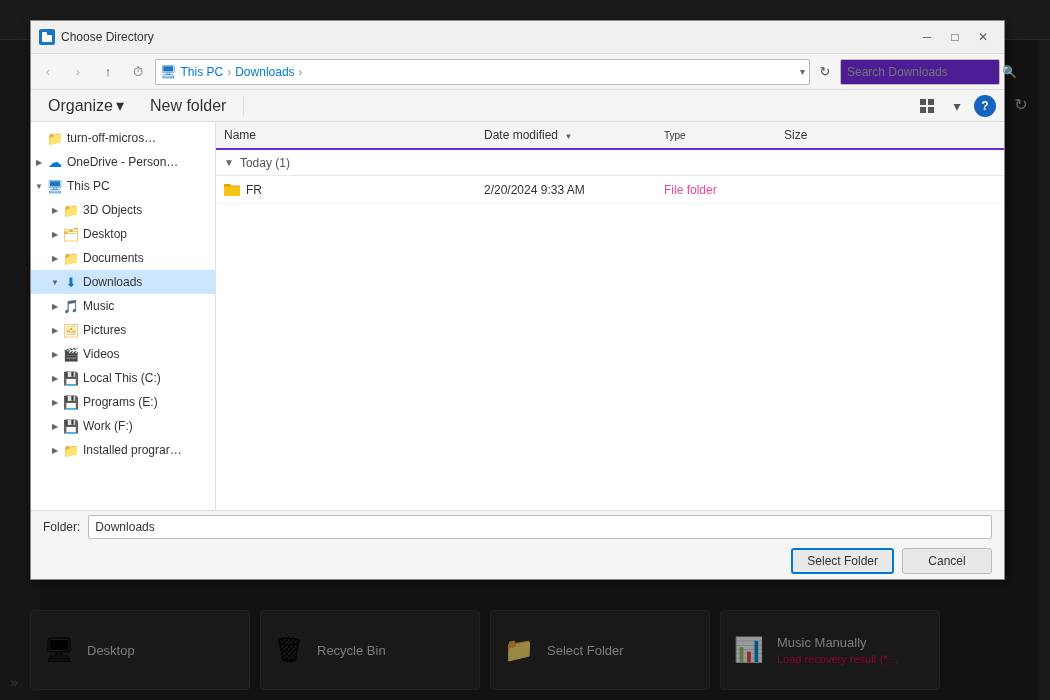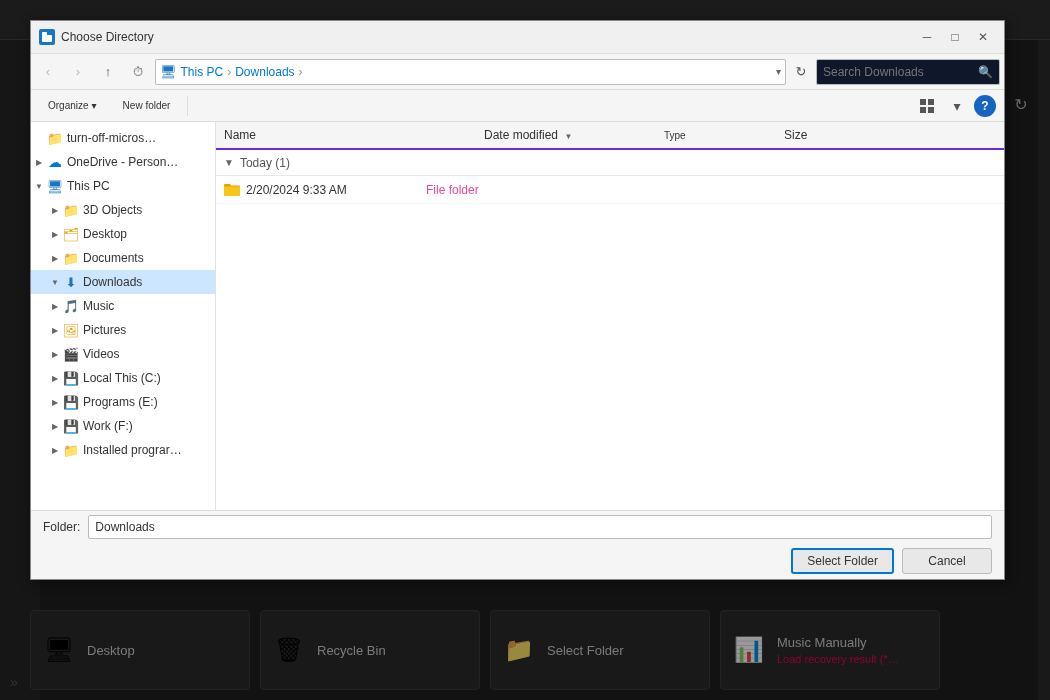--- a/index.html
+++ b/index.html
@@ -253,27 +253,27 @@
       width: 22px;
       height: 22px;
       background: transparent;
       border: none;
       cursor: pointer;
       color: #555;
       font-size: 13px;
     }
 
     .search-box {
-      width: 184px;
+      width: 160px;
       height: 26px;
       border: 1px solid #bbb;
       border-radius: 2px;
       display: flex;
       align-items: center;
-      background: #0f172a;
+      background: #4c1d95;
       padding: 0 6px;
     }
 
     .search-input {
       border: none;
       outline: none;
       font-size: 12px;
       color: #999;
       flex: 1;
       background: transparent;
@@ -293,21 +293,21 @@
       flex-shrink: 0;
     }
 
     .ribbon-btn {
       height: 24px;
       padding: 0 8px;
       background: transparent;
       border: 1px solid transparent;
       border-radius: 2px;
       cursor: pointer;
-      font-size: 10px;
+      font-size: 16px;
       color: #333;
       display: flex;
       align-items: center;
       gap: 3px;
     }
 
     .ribbon-sep { width: 1px; height: 20px; background: #ddd; }
 
     .view-btn {
       width: 26px;
@@ -779,20 +779,21 @@
           <span>Today (1)</span>
         </div>
 
         <div class="file-row">
           <div class="file-icon">
             <svg class="folder-icon-svg" viewBox="0 0 16 13">
               <path d="M0 2 Q0 1 1 1 L6 1 L7 2.5 L15 2.5 Q16 2.5 16 3.5 L16 12 Q16 13 15 13 L1 13 Q0 13 0 12 Z" fill="#e8a000"></path>
               <path d="M0 3.5 L16 3.5 L16 12 Q16 13 15 13 L1 13 Q0 13 0 12 Z" fill="#f5c518"></path>
             </svg>
           </div>
+          <span class="file-name">FR</span>
           <span class="file-date">2/20/2024 9:33 AM</span>
           <span class="file-type">File folder</span>
           <span class="file-size"></span>
         </div>
       </div>
     </div>
   </div>
 
   <div class="dialog-bottom">
     <div class="folder-bar">

